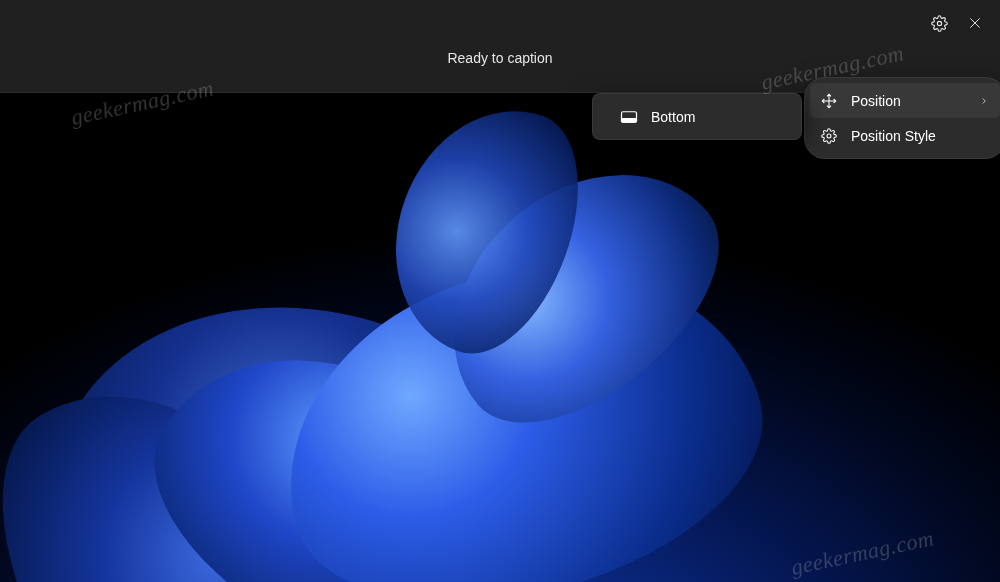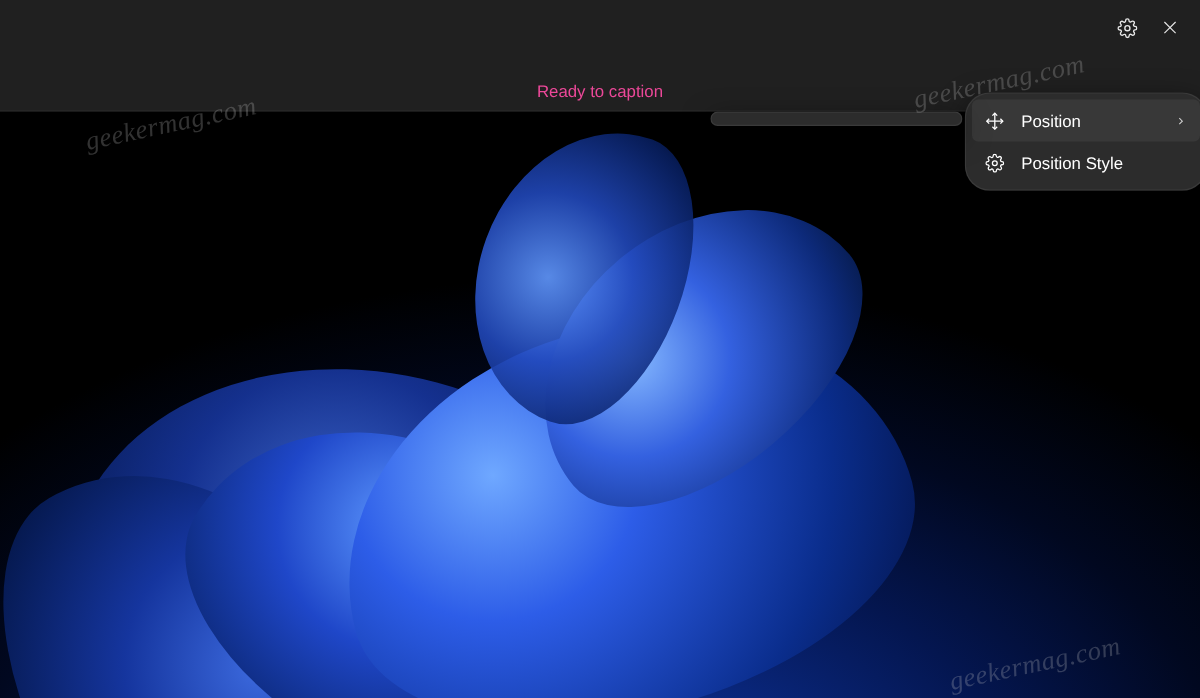--- a/index.html
+++ b/index.html
@@ -46,25 +46,25 @@
       width: 1000px;
       height: 93px;
       background: #202020;
       display: flex;
       align-items: center;
       justify-content: center;
       border-bottom: 1px solid rgba(255,255,255,0.06);
     }
 
     .caption-status {
-      color: #ec4899;
+      color: #e5e5e5;
       font-size: 14px;
       font-weight: 400;
       position: relative;
-      top: 20px;
+      top: 2px;
       margin-top: 20px;
     }
 
     .caption-controls {
       position: absolute;
       top: 8px;
       right: 10px;
       display: flex;
       gap: 6px;
     }
@@ -229,17 +229,26 @@
       <svg width="16" height="16" viewBox="0 0 24 24" fill="none" stroke="currentColor" stroke-width="1.6">
         <circle cx="12" cy="12" r="3"></circle>
         <path d="M19.4 15a1.65 1.65 0 0 0 .33 1.82l.06.06a2 2 0 1 1-2.83 2.83l-.06-.06a1.65 1.65 0 0 0-1.82-.33 1.65 1.65 0 0 0-1 1.51V21a2 2 0 1 1-4 0v-.09a1.65 1.65 0 0 0-1-1.51 1.65 1.65 0 0 0-1.82.33l-.06.06a2 2 0 1 1-2.83-2.83l.06-.06a1.65 1.65 0 0 0 .33-1.82 1.65 1.65 0 0 0-1.51-1H3a2 2 0 1 1 0-4h.09a1.65 1.65 0 0 0 1.51-1 1.65 1.65 0 0 0-.33-1.82l-.06-.06a2 2 0 1 1 2.83-2.83l.06.06a1.65 1.65 0 0 0 1.82.33h0a1.65 1.65 0 0 0 1-1.51V3a2 2 0 1 1 4 0v.09a1.65 1.65 0 0 0 1 1.51h0a1.65 1.65 0 0 0 1.82-.33l.06-.06a2 2 0 1 1 2.83 2.83l-.06.06a1.65 1.65 0 0 0-.33 1.82v0a1.65 1.65 0 0 0 1.51 1H21a2 2 0 1 1 0 4h-.09a1.65 1.65 0 0 0-1.51 1z"></path>
       </svg>
     </span>
     <span class="mi-label">Position Style</span>
   </div>
 </div>
 
 <div class="flyout position-menu">
+  <div class="menu-item">
+    <span class="mi-icon">
+      <svg width="18" height="14" viewBox="0 0 24 18" fill="none" stroke="currentColor" stroke-width="1.6">
+        <rect x="2" y="2" width="20" height="14" rx="2"></rect>
+        <rect x="2" y="11" width="20" height="5" fill="currentColor" rx="2"></rect>
+      </svg>
+    </span>
+    <span class="mi-label">Bottom</span>
+  </div>
 </div>
 
 <div class="watermark" style="left:70px; top:90px;">geekermag.com</div>
 <div class="watermark" style="left:760px; top:55px;">geekermag.com</div>
 <div class="watermark" style="left:790px; top:540px;">geekermag.com</div>
 
 </body></html>

